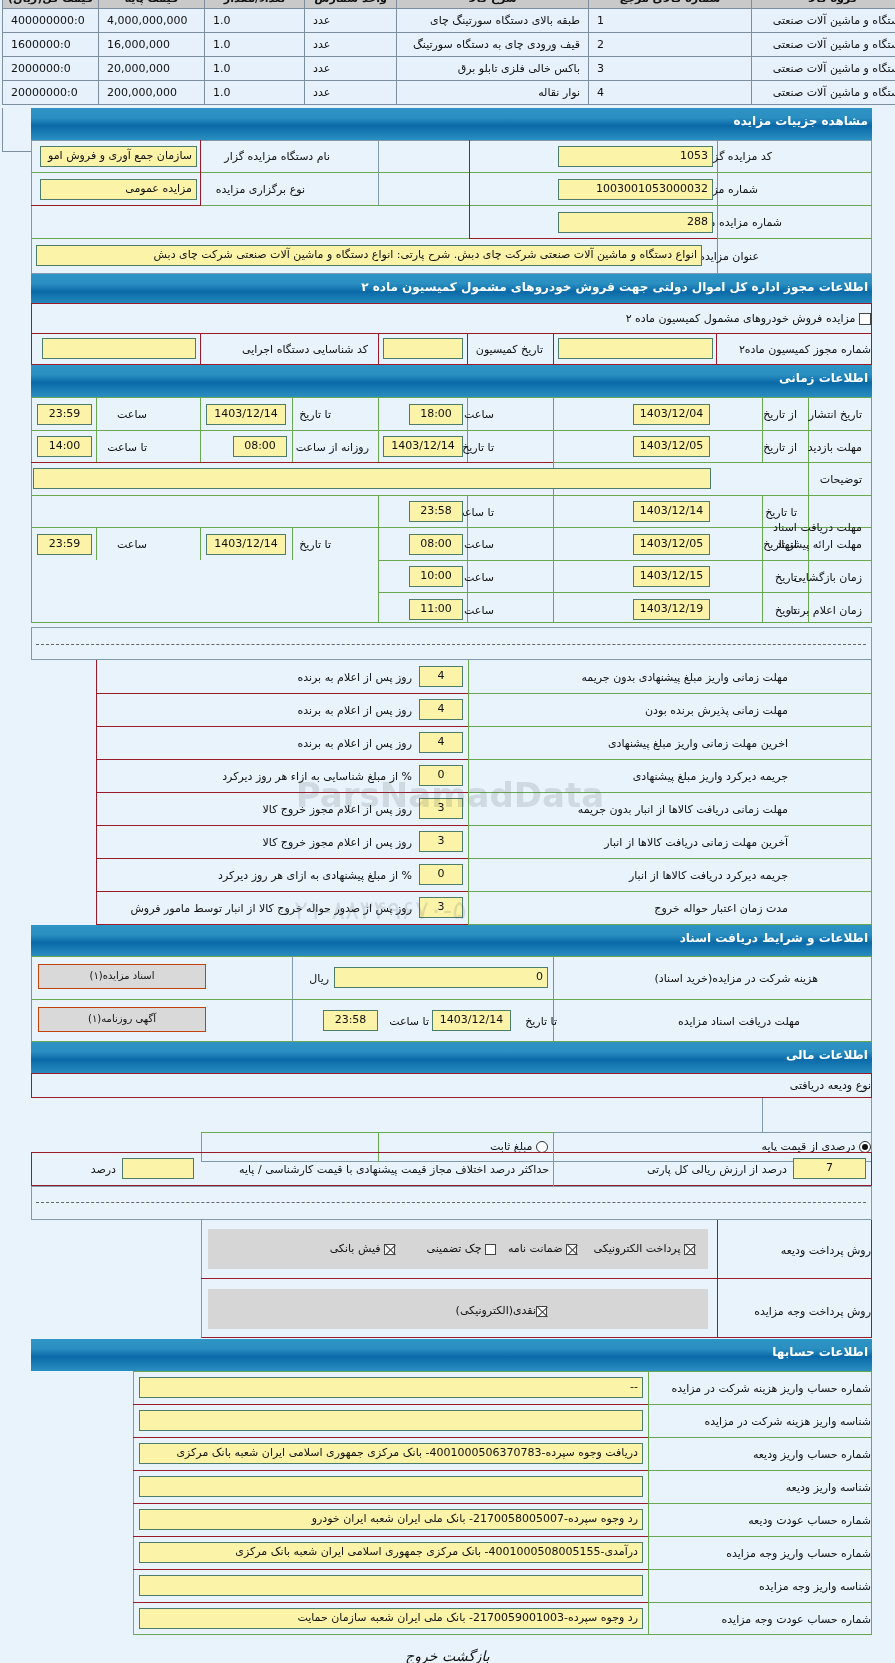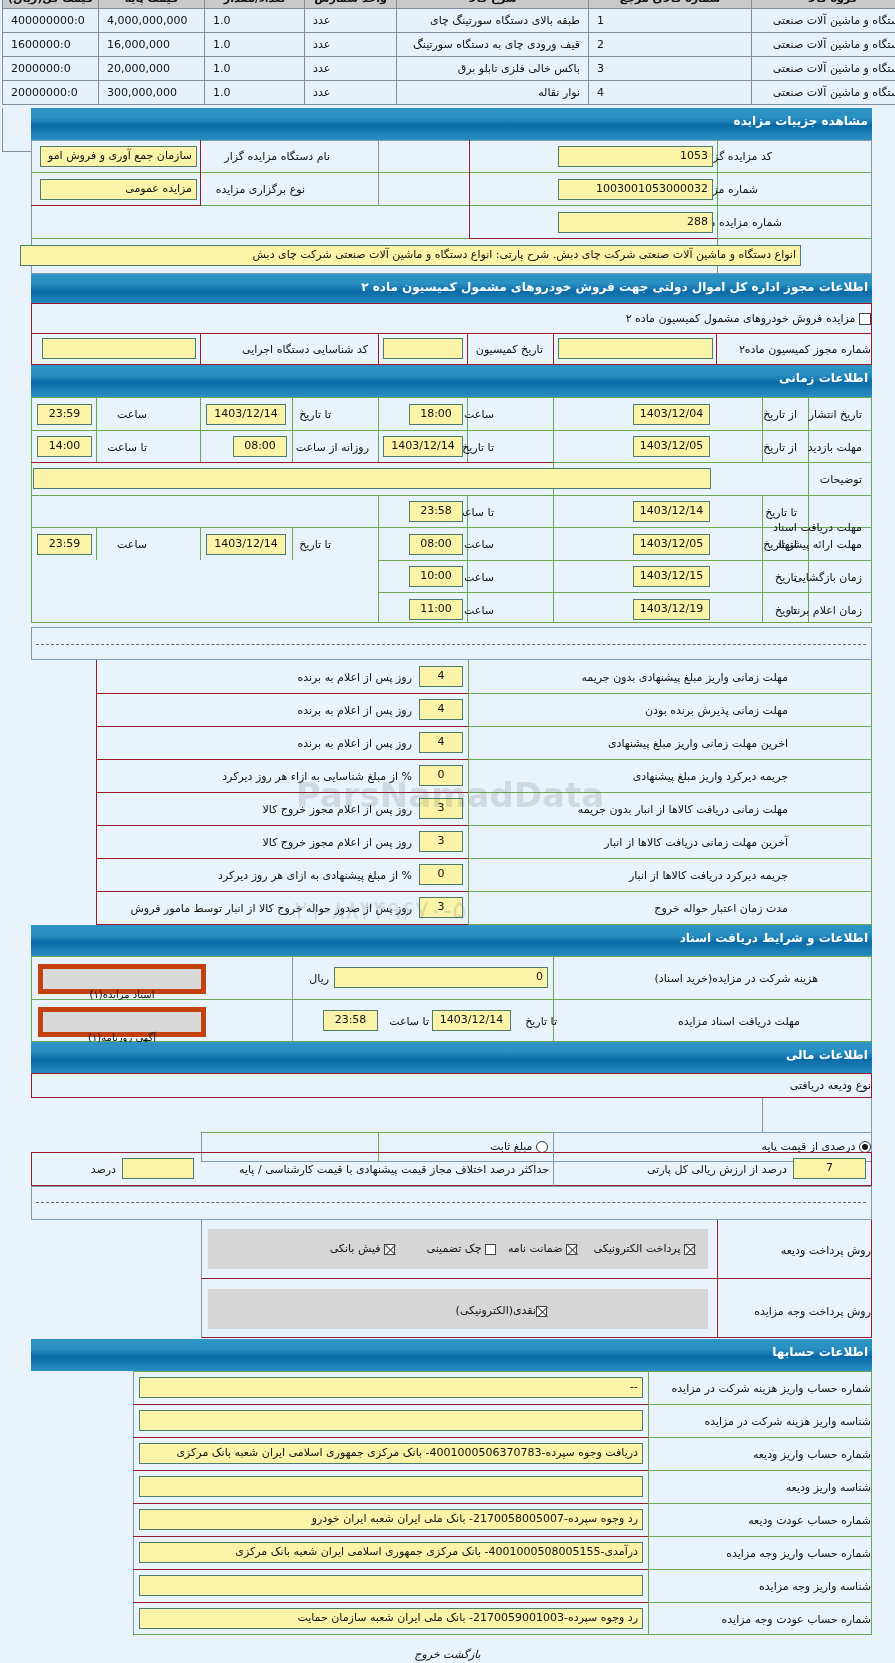--- a/index.html
+++ b/index.html
@@ -38,41 +38,41 @@
   .greenline-v { position: absolute; width: 1px; background: #6aa84f; }
 
   .lbl { position: absolute; font-size: 11px; color: #111; white-space: nowrap; text-align: right; }
   .field {
     position: absolute; background: #fbf3a8; border: 1px solid #4d7c6a;
     height: 21px; font-size: 11px; color: #111; padding: 2px 4px 0 4px;
     white-space: nowrap; overflow: hidden; text-align: right;
   }
   .field.c { text-align: center; }
   .btn {
-    position: absolute; background: #d9d9d9; border: 5px solid #c2410c;
-    height: 25px; font-size: 10px; color: #111; text-align: center; padding-top: 20px;
+    position: absolute; background: #d9d9d9; border: 1px solid #c2410c;
+    height: 25px; font-size: 10px; color: #111; text-align: center; padding-top: 5px;
   }
   .chk { display: inline-block; width: 11px; height: 11px; border: 1px solid #444; background: #fff; vertical-align: middle; position: relative; }
   .chk.x::before, .chk.x::after { content: ""; position: absolute; left: 5px; top: -2px; width: 1px; height: 14px; background: #444; }
   .chk.x::before { transform: rotate(45deg); }
   .chk.x::after { transform: rotate(-45deg); }
   .radio { display: inline-block; width: 12px; height: 12px; border: 1px solid #333; border-radius: 50%; background: #fff; vertical-align: middle; position: relative; }
   .radio.on::after { content: ""; position: absolute; left: 2px; top: 2px; width: 6px; height: 6px; border-radius: 50%; background: #111; }
   .graybox { position: absolute; background: #d6d6d6; }
   .dash { position: absolute; border-top: 1px dashed #666; height: 0; }
 
   .watermark {
     position: absolute; left: 270px; top: 625px; width: 360px; height: 320px;
     pointer-events: none; opacity: 0.16; color: #333; text-align: center; direction: ltr;
   }
   .wm-num { font-size: 48px; font-weight: bold; line-height: 40px; font-family: "DejaVu Sans", sans-serif; }
   .wm-brand { position: absolute; left: 0; top: 150px; width: 100%; font-size: 34px; font-weight: bold; color: #555; }
   .wm-phone { position: absolute; left: 10px; top: 270px; font-size: 26px; color: #555; }
 
-  .footer-link { position: absolute; left: 0; width: 100%; text-align: center; font-style: italic; font-size: 11px; color: #111; }
+  .footer-link { position: absolute; left: 0; width: 100%; text-align: center; font-style: italic; font-size: 14px; color: #111; }
 </style>
 </head>
 <body>
 
 <table class="goods">
   <colgroup>
     <col style="width:162px">
       <col style="width:163px">
       <col style="width:192px">
       <col style="width:92px">
@@ -118,21 +118,21 @@
       <td class="l">1.0</td>
       <td class="l">20,000,000</td>
       <td class="l">2000000:0</td>
     </tr>
     <tr>
       <td class="r">دستگاه و ماشین آلات صنعتی</td>
       <td class="l">4</td>
       <td class="r">نوار نقاله</td>
       <td class="l">عدد</td>
       <td class="l">1.0</td>
-      <td class="l">300,000,000</td>
+      <td class="l">200,000,000</td>
       <td class="l">20000000:0</td>
     </tr>
   </tbody>
 </table>
 
 <div class="abs" style="left:2px;top:108px;width:208px;height:44px;border:1px solid #7c8ea0;border-top:none;"></div>
 <div class="abs" style="left:183px;top:131px;width:28px;height:14px;border:1px solid #9aa;border-top:none;"></div>
 
 <div class="hbar" style="top:108px;"><span>مشاهده جزییات مزایده</span></div>
 
@@ -155,21 +155,21 @@
 
 <div class="lbl" style="right:137px;top:183px;">شماره مزایده</div>
 <div class="field" style="left:558px;top:179px;width:155px;">1003001053000032</div>
 <div class="lbl" style="right:590px;top:183px;">نوع برگزاری مزایده</div>
 <div class="field" style="left:40px;top:179px;width:157px;">مزایده عمومی</div>
 
 <div class="lbl" style="right:113px;top:216px;">شماره مزایده مرجع</div>
 <div class="field" style="left:558px;top:212px;width:155px;">288</div>
 
 <div class="lbl" style="right:136px;top:250px;">عنوان مزایده</div>
-<div class="field" style="left:20px;top:245px;width:781px;">انواع دستگاه و ماشین آلات صنعتی شرکت چای دبش. شرح پارتی: انواع دستگاه و ماشین آلات صنعتی شرکت چای دبش</div>
+<div class="field" style="left:36px;top:245px;width:666px;">انواع دستگاه و ماشین آلات صنعتی شرکت چای دبش. شرح پارتی: انواع دستگاه و ماشین آلات صنعتی شرکت چای دبش</div>
 
 <div class="hbar" style="top:274px;"><span>اطلاعات مجوز اداره کل اموال دولتی جهت فروش خودروهای مشمول کمیسیون ماده ۲</span></div>
 <div class="frame" style="left:31px;top:303px;width:841px;height:62px;border-color:#9b1a2a;"></div>
 <div class="redline-h" style="left:31px;top:333px;width:841px;"></div>
 <div class="redline-v" style="left:716px;top:333px;height:32px;"></div>
 <div class="redline-v" style="left:553px;top:333px;height:32px;"></div>
 <div class="redline-v" style="left:467px;top:333px;height:32px;"></div>
 <div class="redline-v" style="left:378px;top:333px;height:32px;"></div>
 <div class="redline-v" style="left:200px;top:333px;height:32px;"></div>
 <div class="abs" style="right:24px;top:312px;">

